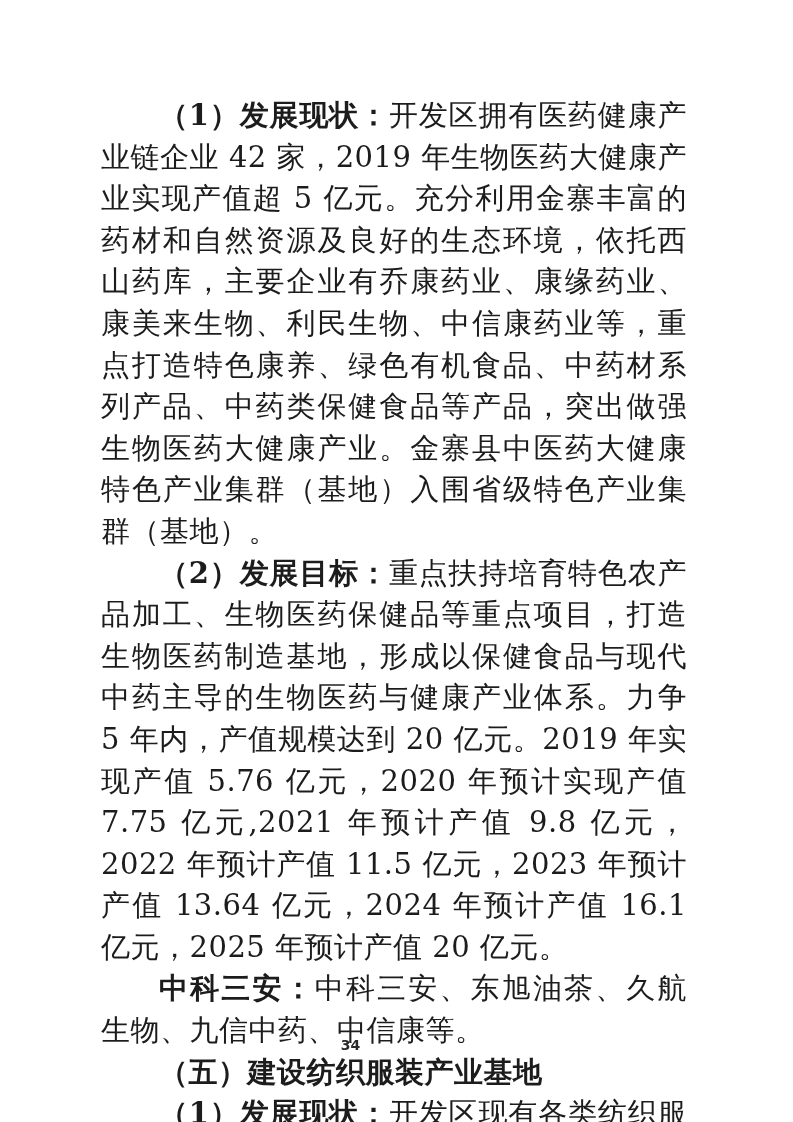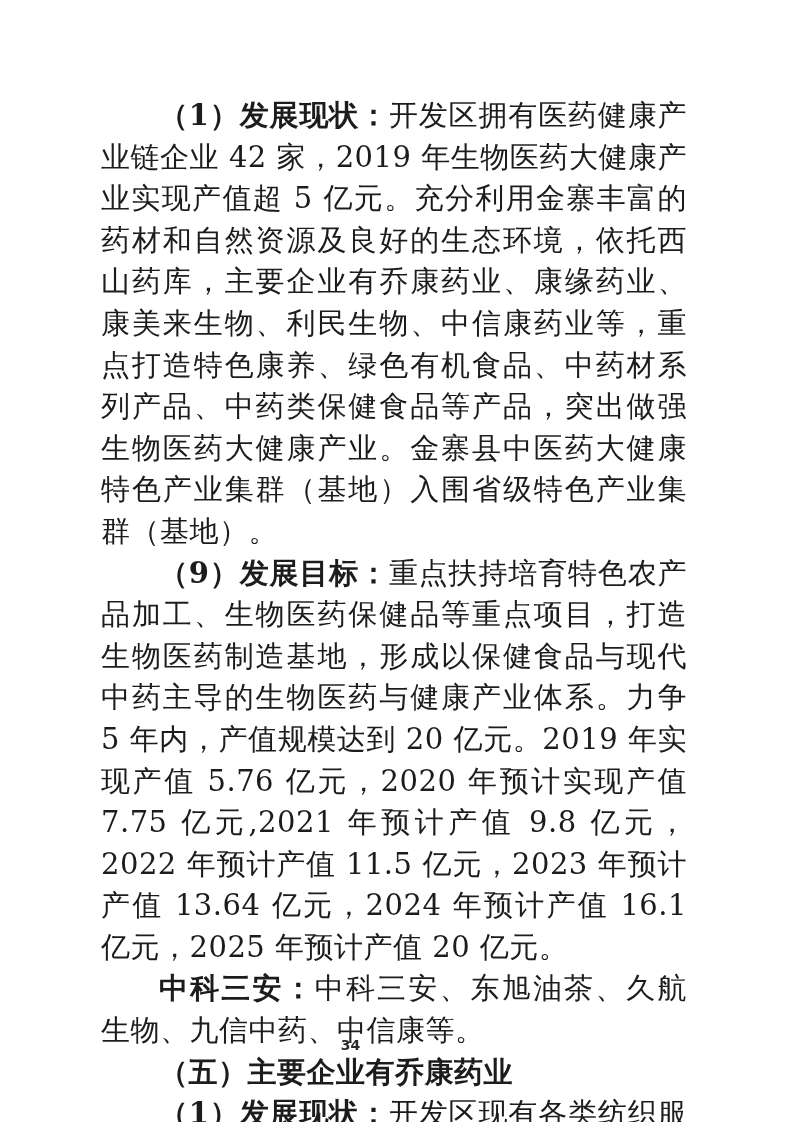--- a/index.html
+++ b/index.html
@@ -52,24 +52,24 @@
   }
 </style>
 </head>
 <body>
 
 <div class="page">
   <div class="content">
 
     <p><span class="lead">（1）发展现状：</span><span>开发区拥有医药健康产业链企业 42 家，2019 年生物医药大健康产业实现产值超 5 亿元。充分利用金寨丰富的药材和自然资源及良好的生态环境，依托西山药库，主要企业有乔康药业、康缘药业、康美来生物、利民生物、中信康药业等，重点打造特色康养、绿色有机食品、中药材系列产品、中药类保健食品等产品，突出做强生物医药大健康产业。金寨县中医药大健康特色产业集群（基地）入围省级特色产业集群（基地）。</span></p>
 
-    <p><span class="lead">（9）发展目标：</span><span>重点扶持培育特色农产品加工、生物医药保健品等重点项目，打造生物医药制造基地，形成以保健食品与现代中药主导的生物医药与健康产业体系。力争 5 年内，产值规模达到 20 亿元。2019 年实现产值 5.76 亿元，2020 年预计实现产值 7.75 亿元,2021 年预计产值 9.8 亿元，2022 年预计产值 11.5 亿元，2023 年预计产值 13.64 亿元，2024 年预计产值 16.1 亿元，2025 年预计产值 20 亿元。</span></p>
+    <p><span class="lead">（2）发展目标：</span><span>重点扶持培育特色农产品加工、生物医药保健品等重点项目，打造生物医药制造基地，形成以保健食品与现代中药主导的生物医药与健康产业体系。力争 5 年内，产值规模达到 20 亿元。2019 年实现产值 5.76 亿元，2020 年预计实现产值 7.75 亿元,2021 年预计产值 9.8 亿元，2022 年预计产值 11.5 亿元，2023 年预计产值 13.64 亿元，2024 年预计产值 16.1 亿元，2025 年预计产值 20 亿元。</span></p>
 
     <p><span class="lead">中科三安：</span><span>中科三安、东旭油茶、久航生物、九信中药、中信康等。</span></p>
 
-    <p class="heading"><span class="lead">（五）主要企业有乔康药业</span></p>
+    <p class="heading"><span class="lead">（五）建设纺织服装产业基地</span></p>
 
     <p><span class="lead">（1）发展现状：</span><span>开发区现有各类纺织服装企业 120 家，建成浙江嘉盛、美自然、中祥、久盛、冉盛五大纺织园，拥有织机近万台，初步形成了较为完整的产业链条，区内新纶科技成为了纺织业的新生力量。</span></p>
 
   </div>
 
   <div class="page-number">34</div>
 </div>
 
 </body></html>

